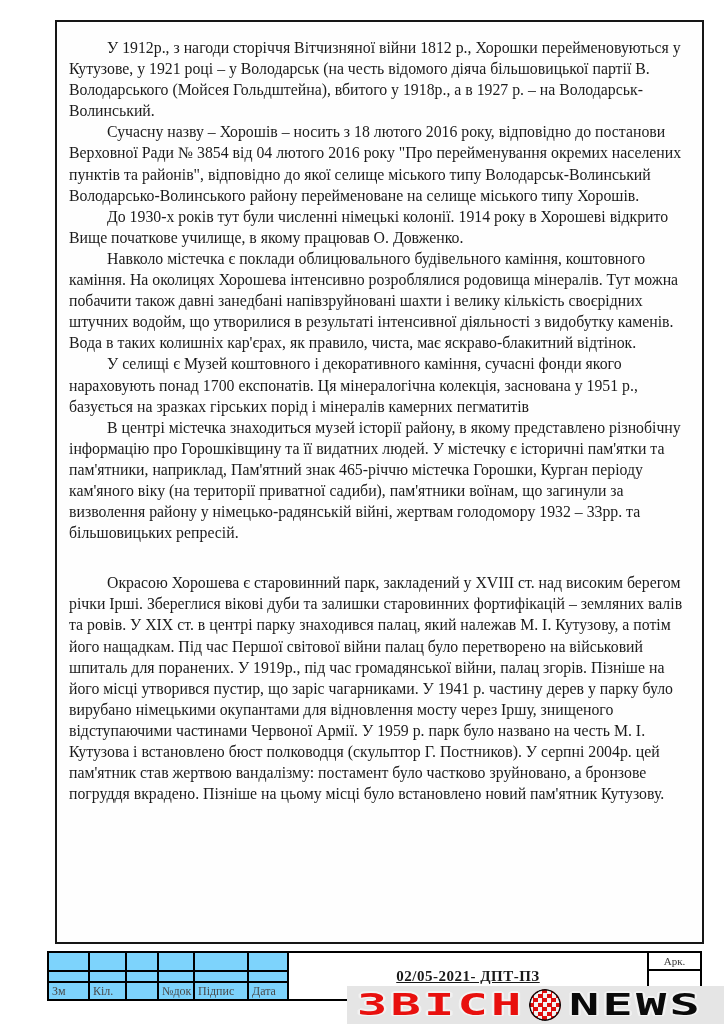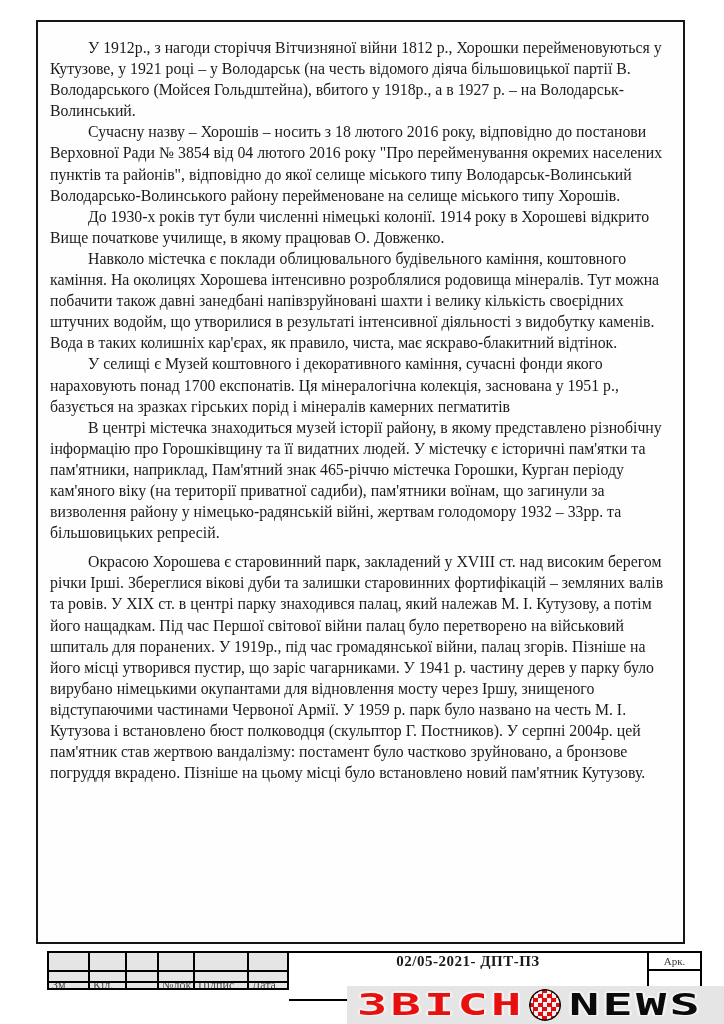--- a/index.html
+++ b/index.html
@@ -4,50 +4,50 @@
 <style>
   html,body { margin:0; padding:0; }
   body {
     width:724px; height:1024px; background:#ffffff; position:relative;
     font-family:"Liberation Serif", serif; overflow:hidden;
   }
   .page { position:absolute; inset:0; background:#ffffff; }
 
   
   .frame {
-    position:absolute; left:36px; top:20px; width:649px; height:924px;
+    position:absolute; left:55px; top:20px; width:649px; height:924px;
     border:2px solid #161616; box-sizing:border-box;
     padding:15px 8px 0 12px; overflow:hidden; background:#fefefe;
   }
   .frame p {
     margin:0; text-indent:38px; font-size:15.8px; line-height:21.1px;
     color:#1b1b1b; text-align:left;
   }
-  .frame p.gap { margin-top:8px; }
+  .frame p.gap { margin-top:29px; }
 
   
   .stamp { position:absolute; left:47px; top:951px; width:655px; height:50px; }
   .grid {
-    position:absolute; left:0; top:0; width:242px; height:39px;
+    position:absolute; left:0; top:0; width:242px; height:50px;
     border:2px solid #000; box-sizing:border-box;
     display:grid; grid-template-columns:41px 37px 32px 36px 54px 1fr;
-    grid-template-rows:19px 11px 1fr; background:#e5e5e5;
+    grid-template-rows:19px 11px 1fr; background:#7dd3fc;
   }
   .grid .c { border-right:2px solid #000; border-bottom:2px solid #000; box-sizing:border-box; }
   .grid .nr { border-right:none; }
   .grid .b  { border-bottom:none; }
   .grid .lab {
     display:flex; align-items:center; padding-left:3px;
     font-size:12px; color:#4a4a4a; overflow:hidden; white-space:nowrap;
   }
   .main {
     position:absolute; left:242px; top:0; width:360px; height:50px;
     border:2px solid #000; border-left:none; box-sizing:border-box; background:#fff;
-    display:flex; align-items:flex-start; justify-content:center;
-    font-weight:bold; font-size:15px; color:#1a1a1a; letter-spacing:0.5px;
+    display:flex; align-items:center; justify-content:center;
+    font-weight:bold; font-size:15px; color:#1a1a1a; letter-spacing:0.5px;text-decoration:underline;
   }
   .sheet {
     position:absolute; left:602px; top:0; width:53px; height:50px;
     border:2px solid #000; border-left:none; box-sizing:border-box; background:#fff;
   }
   .sheet-label {
     height:16px; border-bottom:2px solid #000; box-sizing:content-box;
     display:flex; align-items:center; justify-content:center;
     font-size:11px; color:#3b3b3b;
   }

